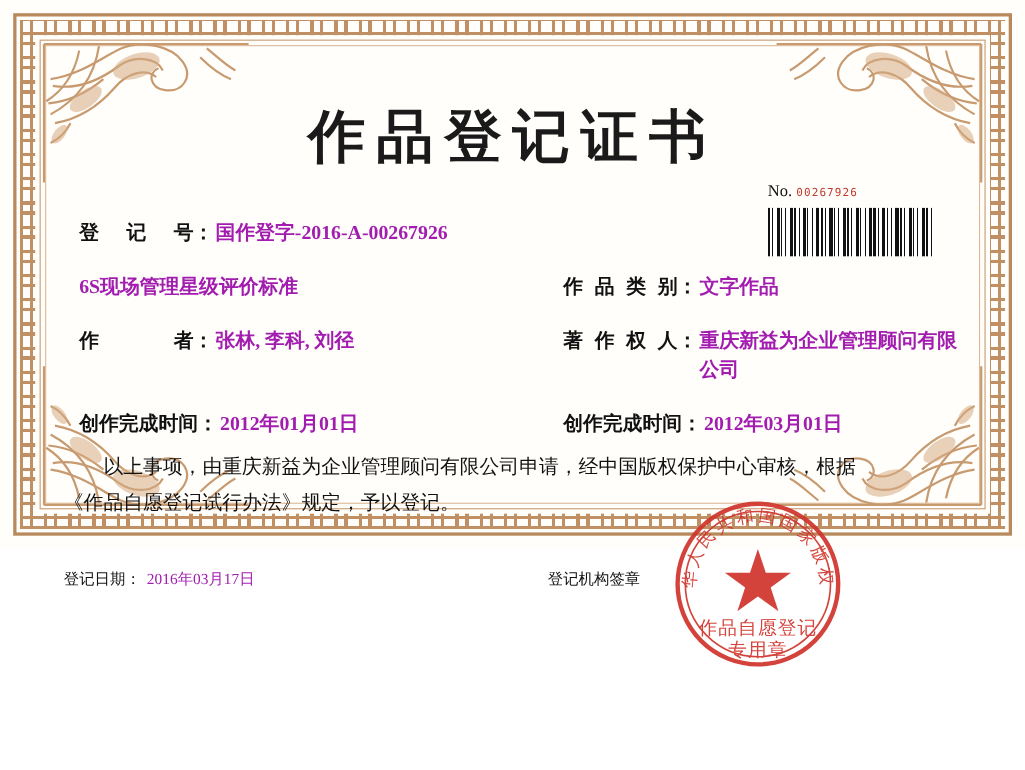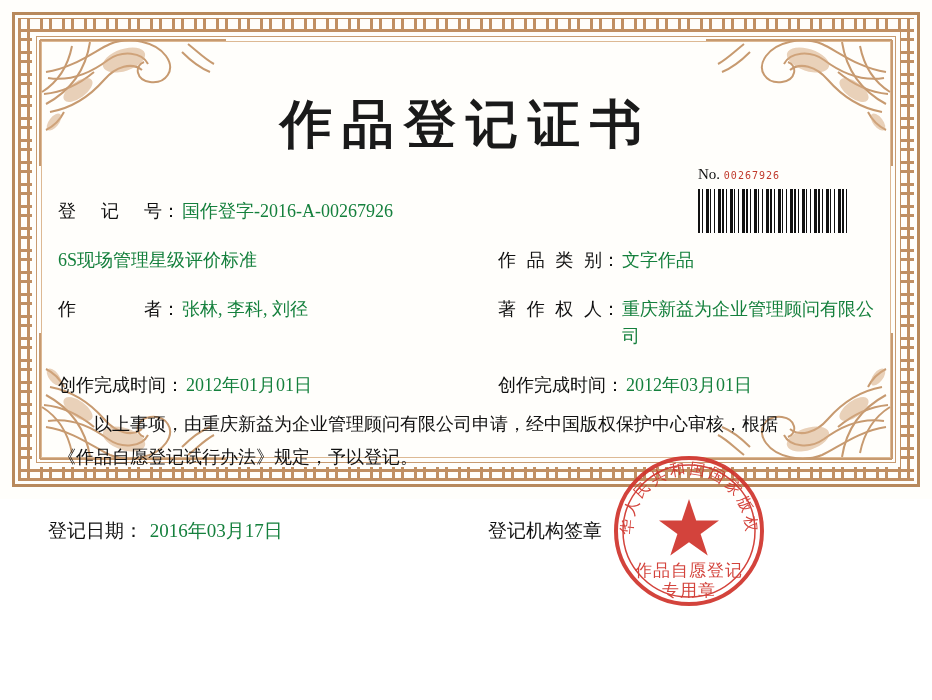--- a/index.html
+++ b/index.html
@@ -131,23 +131,24 @@
     height: 44px;
     width: 150px;
     background-image: repeating-linear-gradient(90deg,
       #111 0 2px, #fff 2px 4px, #111 4px 5px, #fff 5px 8px,
       #111 8px 11px, #fff 11px 12px, #111 12px 13px, #fff 13px 16px,
       #111 16px 17px, #fff 17px 20px, #111 20px 23px, #fff 23px 24px);
   }
 
   .fields {
     position: absolute;
-    left: 10px;
+    left: 24px;
     right: 10px;
     top: 150px;
+    font-weight: bold;
   }
   .field-row {
     display: flex;
     align-items: flex-start;
     margin-bottom: 22px;
     font-size: 18px;
     line-height: 1.5;
   }
   .col {
     display: flex;
@@ -161,45 +162,45 @@
   }
   .label-spaced {
     display: inline-block;
     width: 104px;
     text-align: justify;
     text-align-last: justify;
     white-space: nowrap;
   }
   .colon { margin-right: 2px; }
   .value {
-    color: #15803d;
+    color: #a21caf;
     font-family: "Liberation Serif", "DejaVu Serif", serif;
   }
   .value-wrap { max-width: 320px; }
 
   .statement {
     position: absolute;
     left: 10px;
     right: 10px;
     top: 360px;
     font-size: 18px;
     line-height: 1.85;
     text-align: justify;
     color: #111;
   }
   .statement p { margin: 0; }
   .indent { text-indent: 2em; }
 
   .footer {
     position: absolute;
-    left: 0;
+    left: 10px;
     right: 10px;
     top: 470px;
     display: flex;
-    font-size: 19px;
+    font-size: 14px;
   }
   .footer-left  { width: 440px; flex: 0 0 440px; }
   .footer-right { flex: 1 1 auto; }
 
   
   .seal {
     position: absolute;
     left: 610px;
     top: 452px;
     width: 158px;

